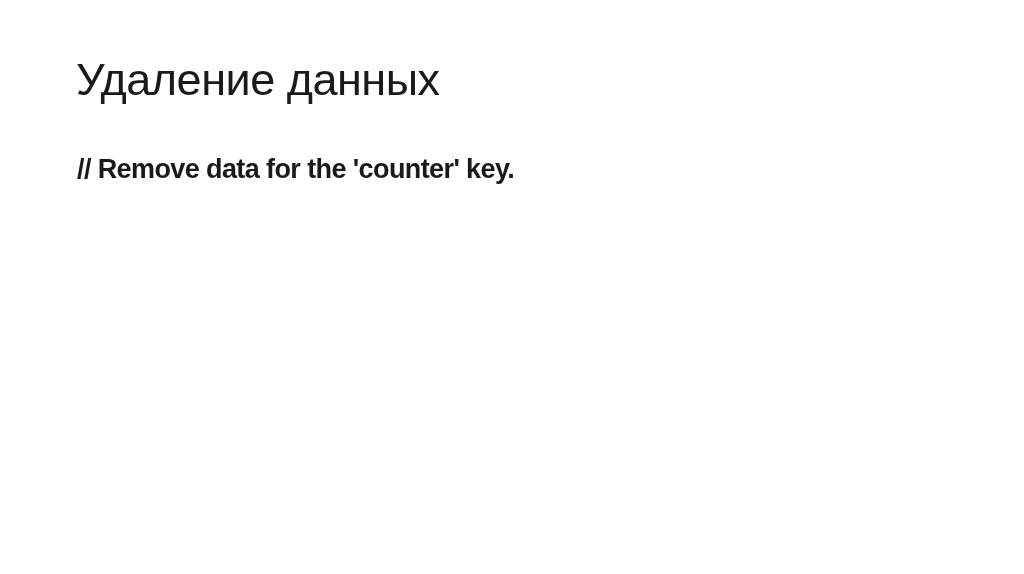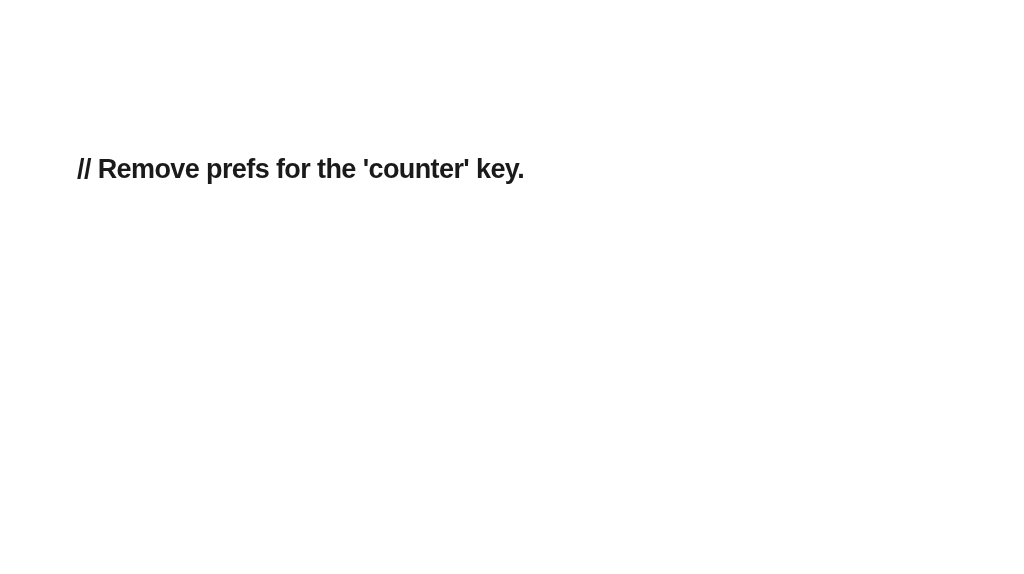--- a/index.html
+++ b/index.html
@@ -38,17 +38,18 @@
     font-weight: 700;
     letter-spacing: -0.6px;
     line-height: 40px;
     white-space: pre;
   }
 </style>
 </head>
 <body>
 
 <div class="slide">
+  <h1 class="slide-title">Удаление данных</h1>
 
   <div class="code-block">
-    <div class="code-line">// Remove prefs for the 'counter' key.</div>
+    <div class="code-line">// Remove data for the 'counter' key.</div>
   </div>
 </div>
 
 </body></html>

